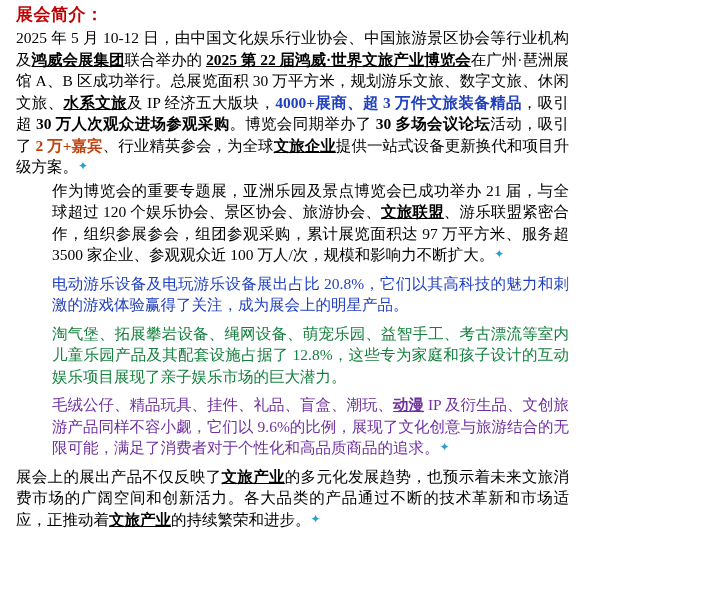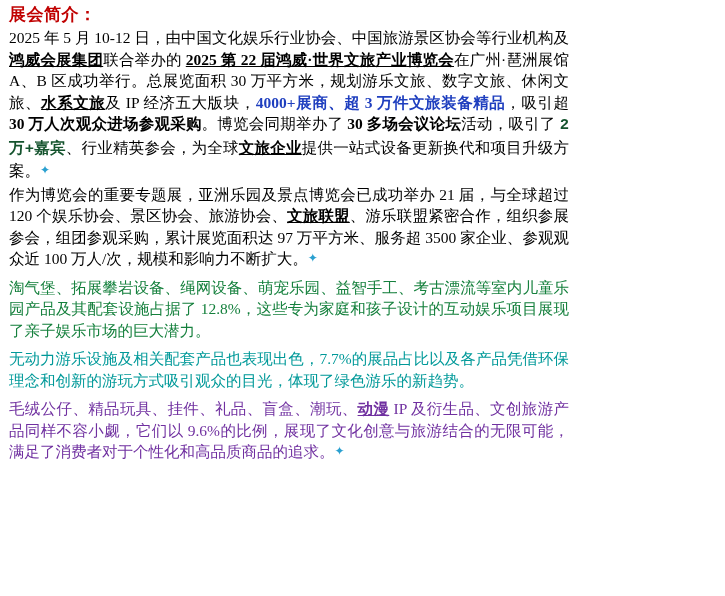--- a/index.html
+++ b/index.html
@@ -8,49 +8,50 @@
     background: #ffffff;
   }
   body {
     width: 725px;
     min-height: 596px;
     font-family: "Liberation Serif", "DejaVu Serif", serif;
   }
   #doc {
     width: 575px;
     box-sizing: border-box;
-    padding: 4px 6px 6px 9px;
+    padding: 4px 6px 6px 16px;
   }
   .heading {
     color: #c00000;
     font-weight: bold;
     font-size: 17px;
     line-height: 22px;
     margin: 0 0 1px 0;
     letter-spacing: 0.5px;
   }
   .para {
     font-size: 15.5px;
     line-height: 21.5px;
     text-align: justify;
     margin: 0 0 2px 0;
     color: #000000;
     letter-spacing: 0px;
   }
   .para.gap {
     margin-bottom: 7px;
+    margin-left: 36px;
   }
   .u {
     text-decoration: underline;
     font-weight: bold;
   }
   .b {
     font-weight: bold;
   }
-  .red { color: #14532d; font-family: Liberation Mono, monospace; }
+  .red { color: #c2410c; }
   .blue { color: #1f3fbf; }
   .green { color: #15803d; }
   .purple { color: #7030a0; }
   .teal { color: #009999; }
   .orange { color: #c05000; }
   .tiny-mark {
     font-size: 12px;
     vertical-align: 2px;
     color: #2aa0d0;
   }
@@ -60,22 +61,23 @@
 
 <div id="doc">
 
   <p class="heading">展会简介：</p>
 
   <p class="para"><span>2025 年 5 月 10-12 日，由中国文化娱乐行业协会、中国旅游景区协会等行业机构及<span class="u">鸿威会展集团</span>联合举办的 <span class="u">2025 第 22 届鸿威·世界</span><span class="u">文旅产业</span><span class="u">博览会</span>在广州·琶洲展馆 A、B 区成功举行。总展览面积 30 万平方米，规划游乐文旅、数字文旅、休闲文旅、<span class="u">水系文旅</span>及 IP 经济五大版块，<span class="b blue">4000+展商、超 3 万件文旅装备精品</span>，吸引超 <span class="b">30 万人次观众进场参观采购</span>。博览会同期举办了 <span class="b">30 多场会议论坛</span>活动，吸引了 <span class="b red">2 万+嘉宾</span>、行业精英参会，为全球<span class="u">文旅企业</span>提供一站式设备更新换代和项目升级方案。<span class="tiny-mark">✦</span></span></p>
 
   <p class="para gap"><span>作为博览会的重要专题展，亚洲乐园及景点博览会已成功举办 21 届，与全球超过 120 个娱乐协会、景区协会、旅游协会、<span class="u">文旅联盟</span>、游乐联盟紧密合作，组织参展参会，组团参观采购，累计展览面积达 97 万平方米、服务超 3500 家企业、参观观众近 100 万人/次，规模和影响力不断扩大。<span class="tiny-mark">✦</span></span></p>
 
 
+  <p class="para gap blue">电动游乐设备及电玩游乐设备展出占比 20.8%，它们以其高科技的魅力和刺激的游戏体验赢得了关注，成为展会上的明星产品。</p>
 
   <p class="para gap green">淘气堡、拓展攀岩设备、绳网设备、萌宠乐园、益智手工、考古漂流等室内儿童乐园产品及其配套设施占据了 12.8%，这些专为家庭和孩子设计的互动娱乐项目展现了亲子娱乐市场的巨大潜力。</p>
 
-  <p class="para gap teal">无动力游乐设施及相关配套产品也表现出色，7.7%的展品占比以及各产品凭借环保理念和创新的游玩方式吸引观众的目光，体现了绿色游乐的新趋势。</p>
 
   <p class="para gap purple"><span>毛绒公仔、精品玩具、挂件、礼品、盲盒、潮玩、<span class="u">动漫</span> IP 及衍生品、文创旅游产品同样不容小觑，它们以 9.6%的比例，展现了文化创意与旅游结合的无限可能，满足了消费者对于个性化和高品质商品的追求。<span class="tiny-mark">✦</span></span></p>
 
 
+  <p class="para"><span>展会上的展出产品不仅反映了<span class="u">文旅产业</span>的多元化发展趋势，也预示着未来文旅消费市场的广阔空间和创新活力。各大品类的产品通过不断的技术革新和市场适应，正推动着<span class="u">文旅产业</span>的持续繁荣和进步。<span class="tiny-mark">✦</span></span></p>
 
 </div>
 
 </body></html>

